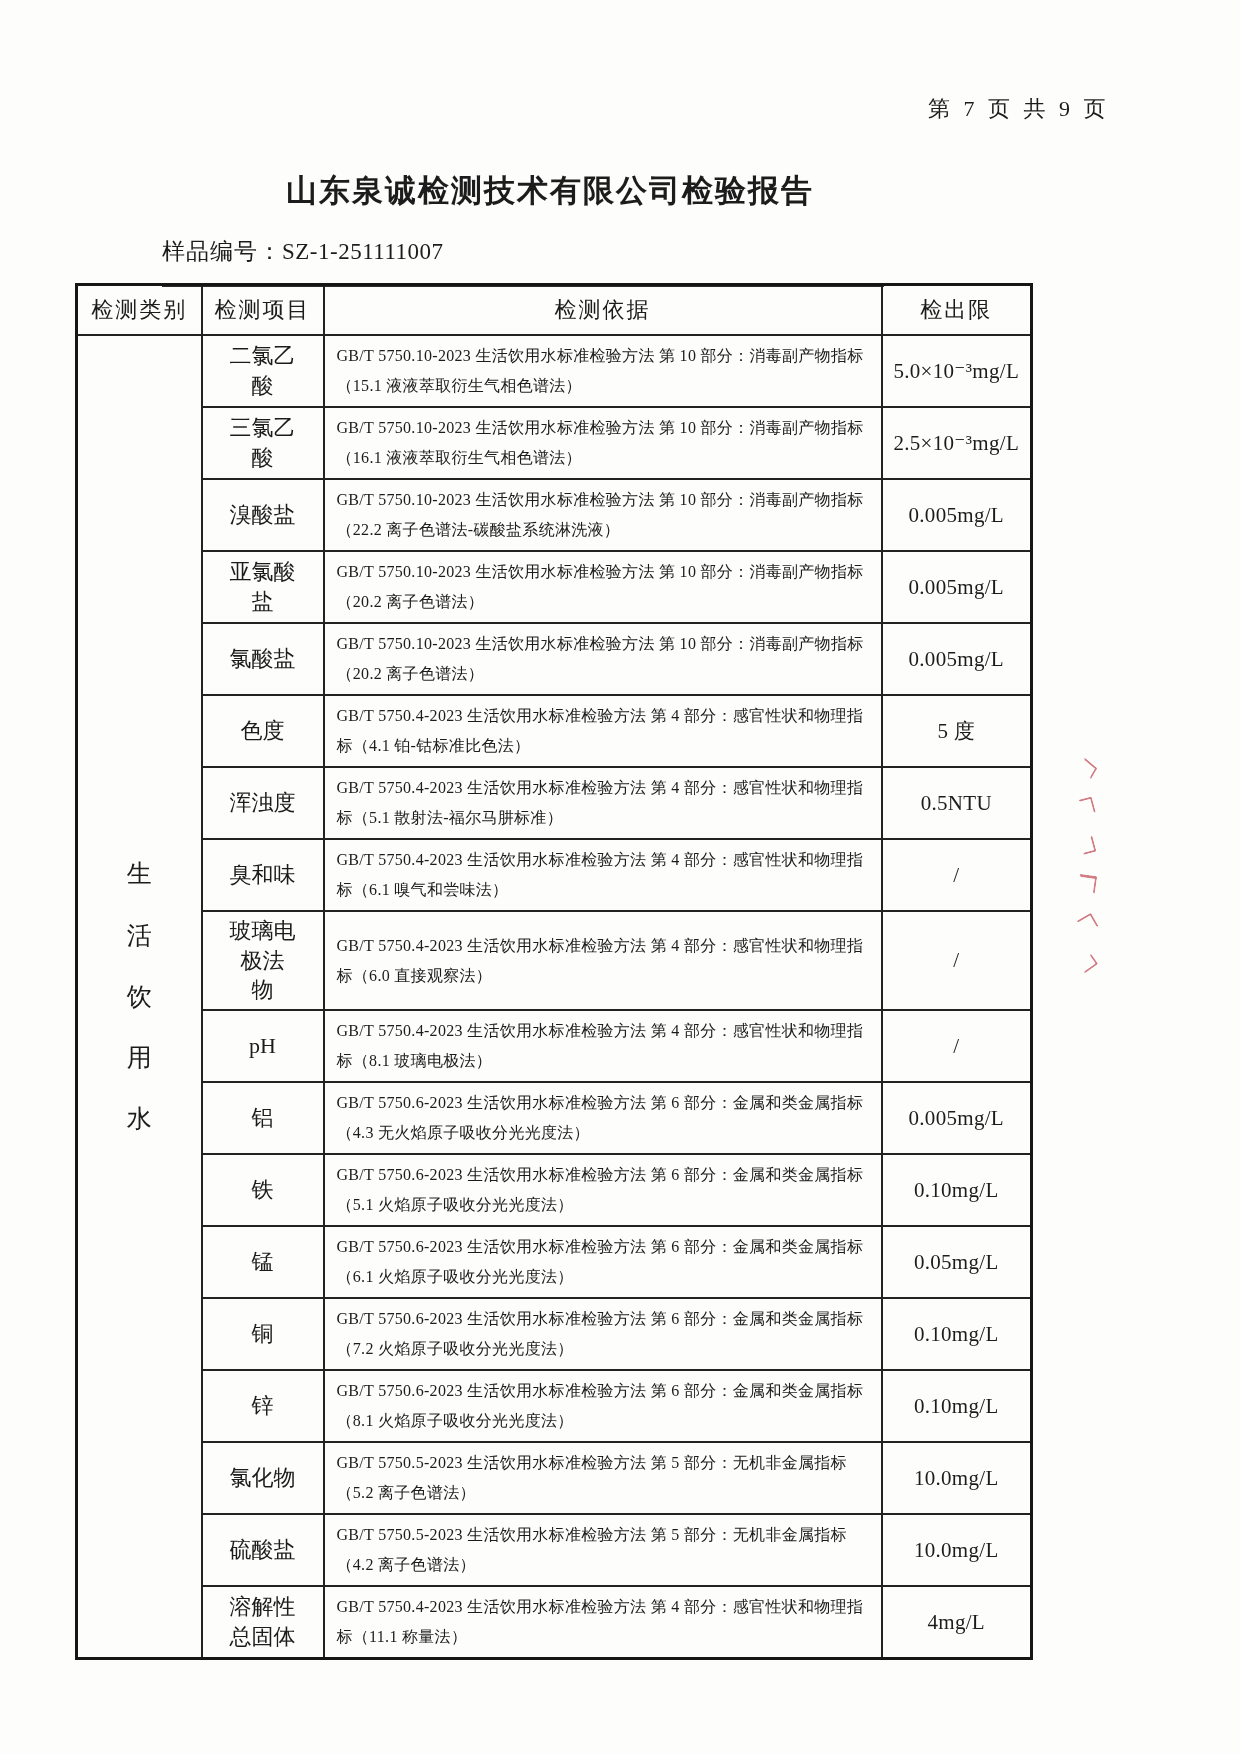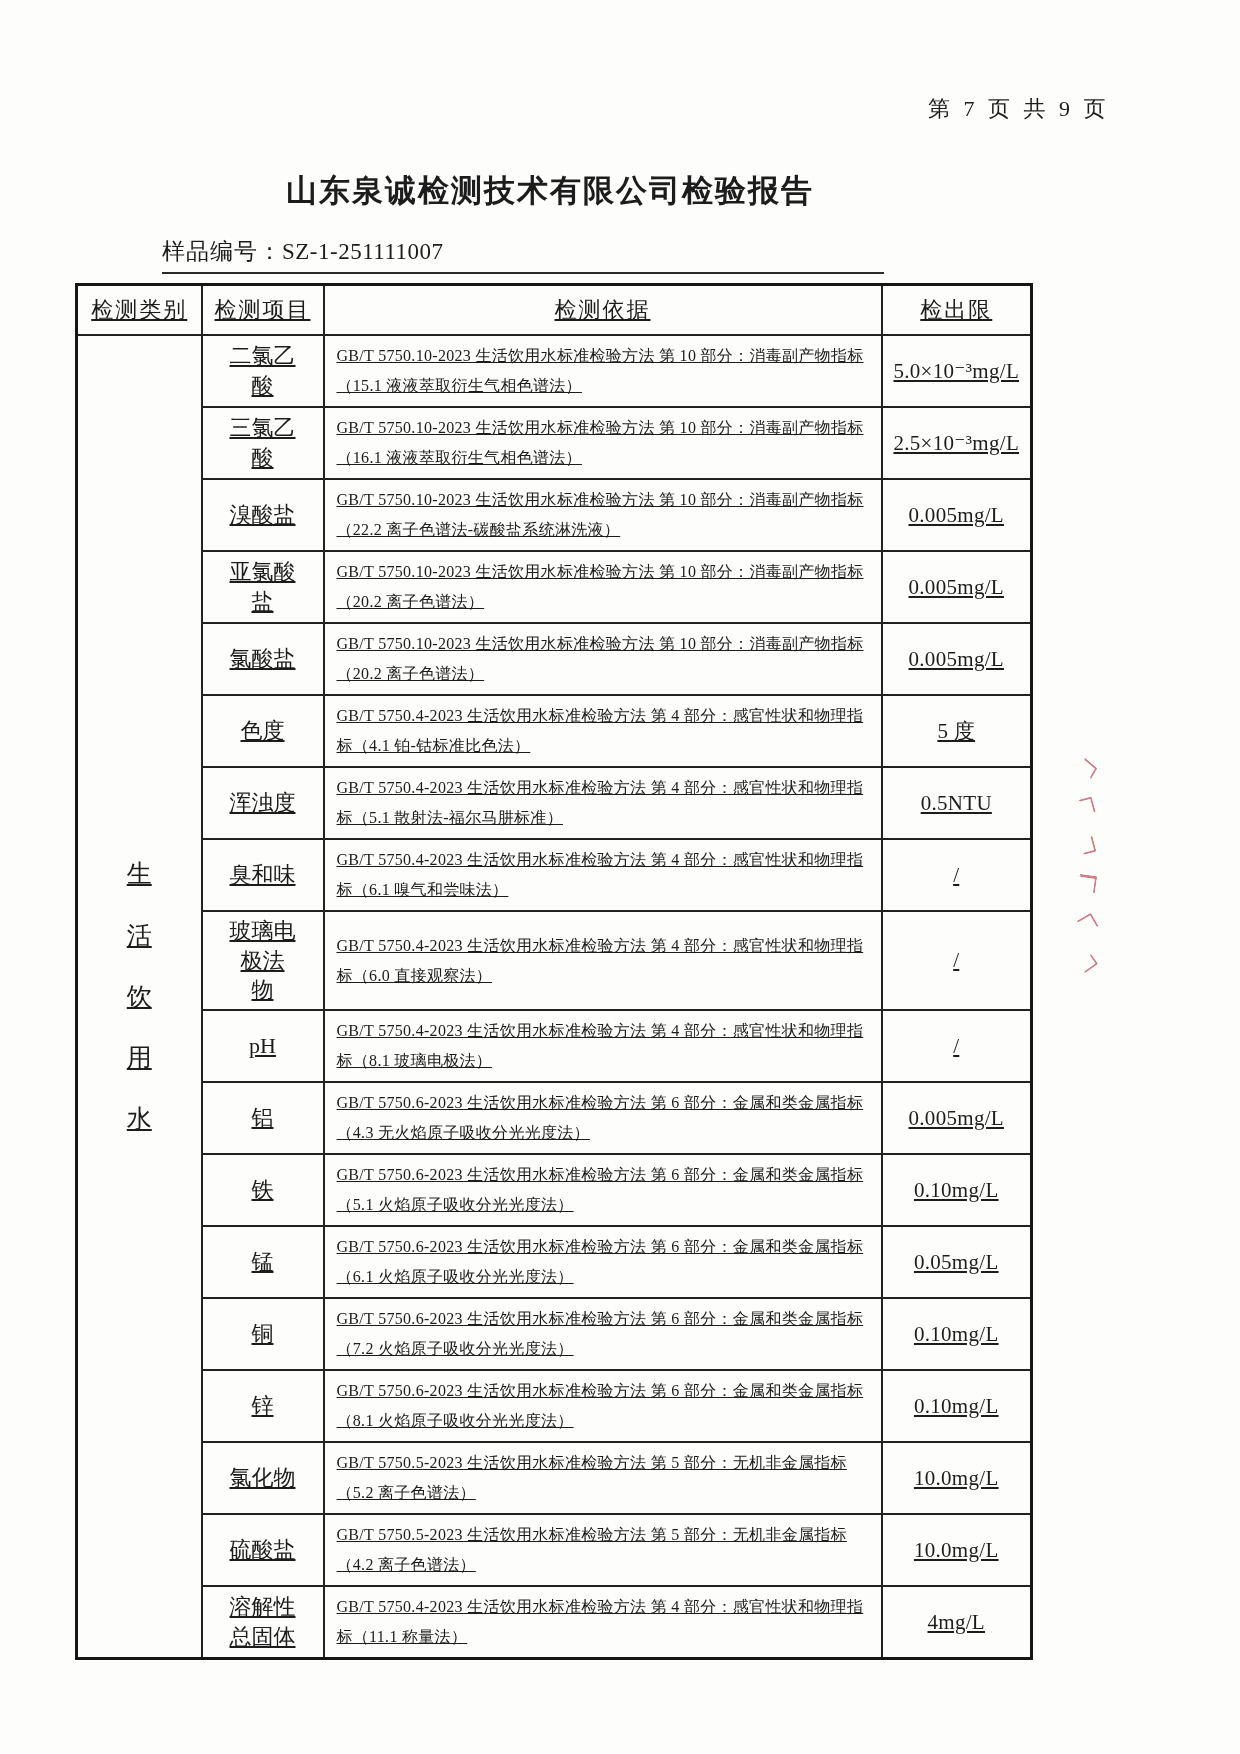--- a/index.html
+++ b/index.html
@@ -16,28 +16,27 @@
     position:absolute;top:82px;left:928px;
     font-size:22px;letter-spacing:4px;white-space:nowrap;margin-top:12px;
   }
   .report-title{
     position:absolute;top:170px;left:0;width:1100px;
     text-align:center;font-size:31px;font-weight:bold;letter-spacing:2px;
   }
   .sample-line{
     position:absolute;top:236px;left:162px;width:722px;
     font-size:23px;letter-spacing:1px;
-    border-bottom:2px solid #2b2b2b;padding-bottom:5px;
+    border-bottom:2px solid #2b2b2b;padding-bottom:18px;
   }
   .sample-line .sample-no{letter-spacing:0.5px;}
   table.report-table{
     position:absolute;top:283px;left:75px;width:955px;
     border-collapse:collapse;table-layout:fixed;
     font-size:21px;
-    text-decoration:underline;
   }
   table.report-table,
   table.report-table th,
   table.report-table td{
     border:2px solid #222;
   }
   table.report-table{border:3px solid #161616;}
   table.report-table th{
     font-size:22px;font-weight:normal;letter-spacing:2px;
     height:48px;padding:0;text-align:center;vertical-align:middle;

